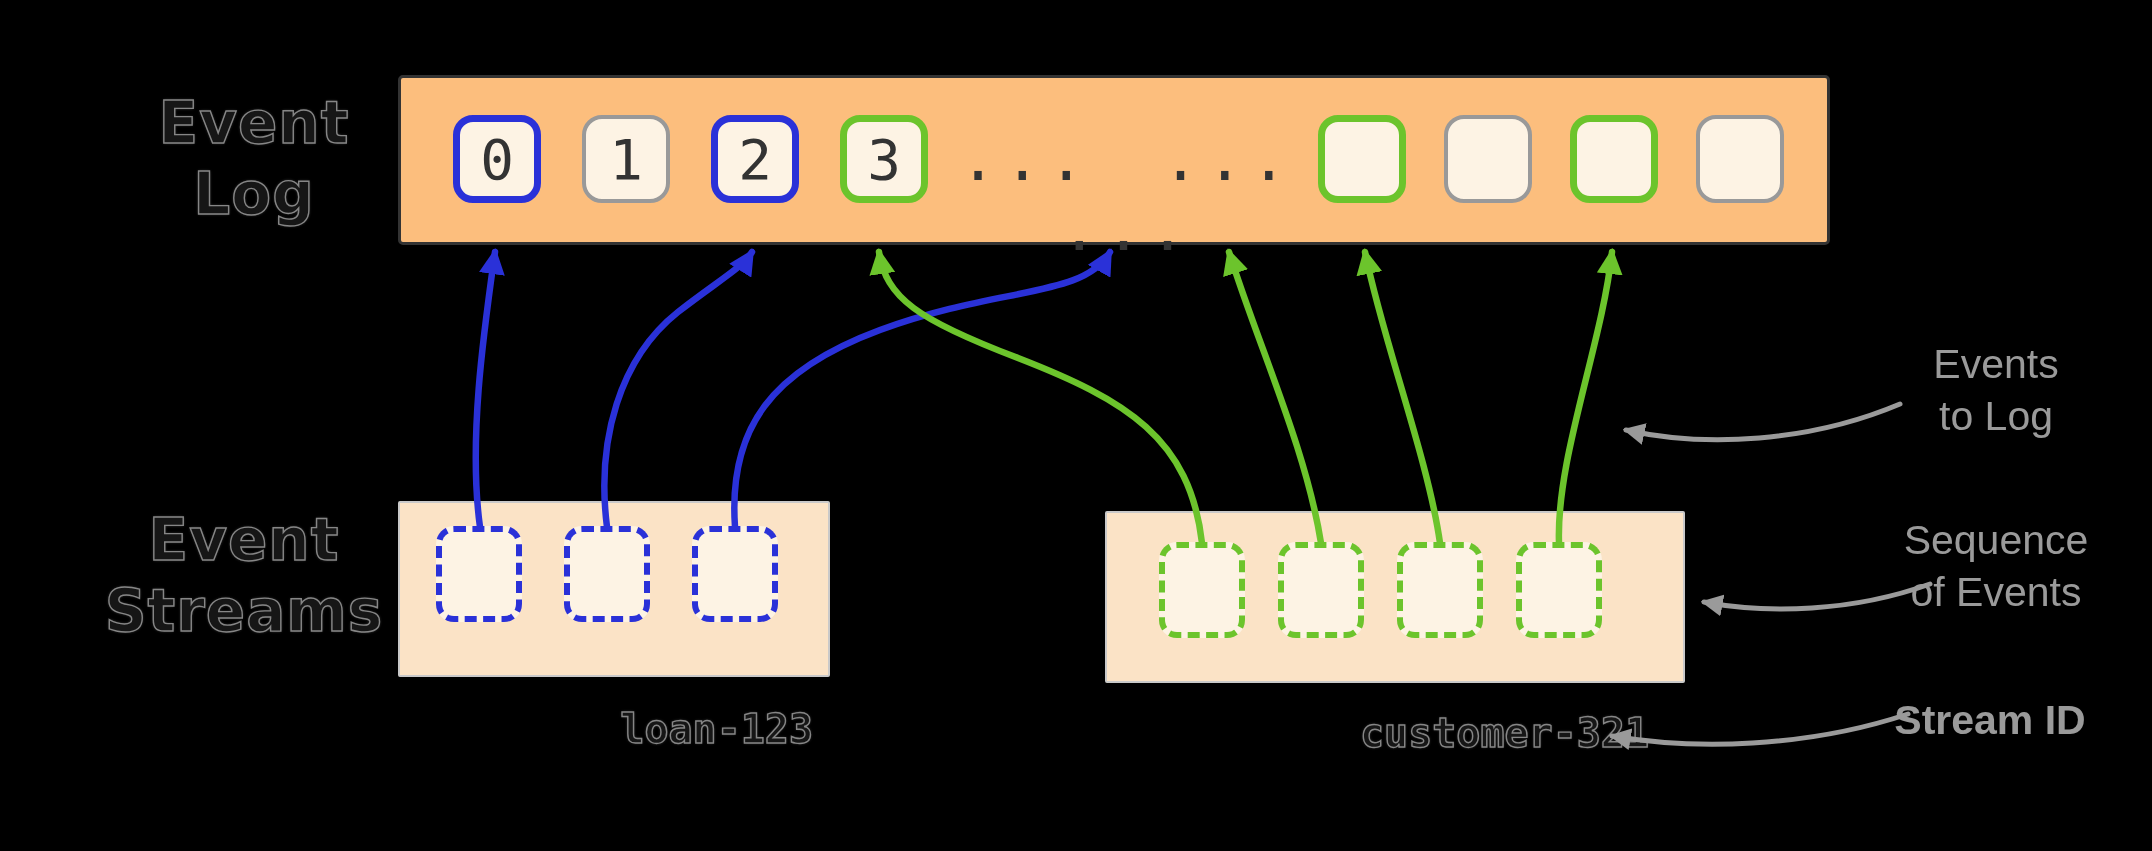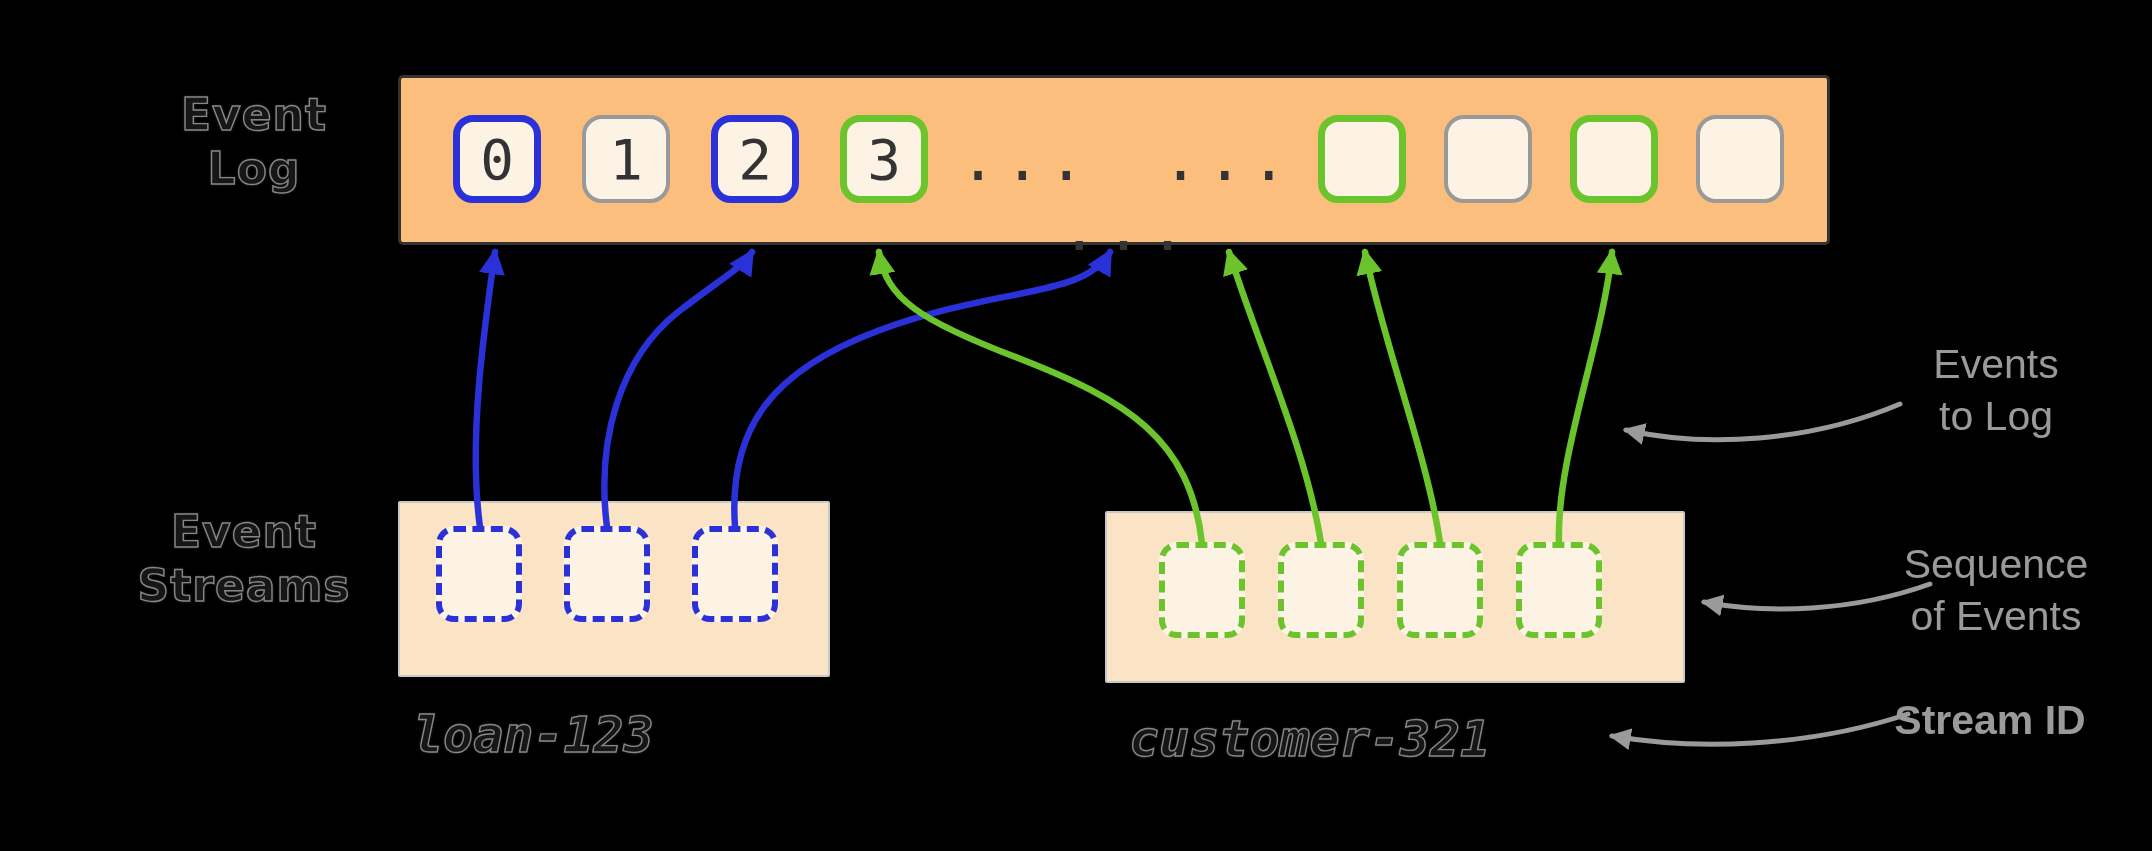--- a/index.html
+++ b/index.html
@@ -14,21 +14,21 @@
   .abs { position: absolute; }
 
   
   .ghost {
     color: #161616;
     -webkit-text-stroke: 1.4px #868686;
     text-shadow: 0 0 3px rgba(175,175,175,.45);
   }
 
   .big-label {
-    font-size: 44px; line-height: 1.22; text-align: center;
+    font-size: 58px; line-height: 1.22; text-align: center;
     font-weight: 600; letter-spacing: 1px;
   }
   .event-log-label { left: 114px; top: 88px; width: 280px; }
   .event-streams-label { left: 54px; top: 505px; width: 380px; }
 
   .log-box {
     left: 398px; top: 75px; width: 1432px; height: 170px;
     background: var(--log-fill); border: 3px solid var(--log-border);
     border-radius: 5px;
   }
@@ -60,32 +60,32 @@
 
   .dotted {
     width: 86px; height: 96px; border-radius: 18px;
     background: var(--slot-fill);
   }
   .d-blue  { border: 6px dashed var(--blue); }
   .d-green { border: 6px dashed var(--green); }
 
   .stream-id {
     font-family: "DejaVu Sans Mono", monospace;
-    font-size: 50px; font-weight: bold; text-align: left; font-style: italic;
+    font-size: 40px; font-weight: bold; text-align: right;
   }
   .loan-id     { left: 413px;  top: 706px; width: 400px; }
   .customer-id { left: 1129px; top: 710px; width: 520px; }
 
   .annotation {
     color: var(--annotation);
     font-family: "Liberation Sans", "DejaVu Sans", sans-serif;
     font-size: 41px; line-height: 1.28; text-align: center;
   }
   .points-note   { left: 1856px; top: 338px; width: 280px; }
-  .sequence-note { left: 1846px; top: 514px; width: 300px; margin-top: 24px; }
+  .sequence-note { left: 1846px; top: 514px; width: 300px; }
   .streamid-note { left: 1840px; top: 694px; width: 300px; font-weight: bold; }
 
   svg.arrows { position: absolute; left: 0; top: 0; z-index: 5; pointer-events: none; }
   .arrow  { fill: none; stroke-linecap: round; }
   .a-blue  { stroke: var(--blue);  stroke-width: 6.5px; }
   .a-green { stroke: var(--green); stroke-width: 6.5px; }
   .a-gray  { stroke: var(--annotation); stroke-width: 5px; }
 </style>
 </head>
 <body>

